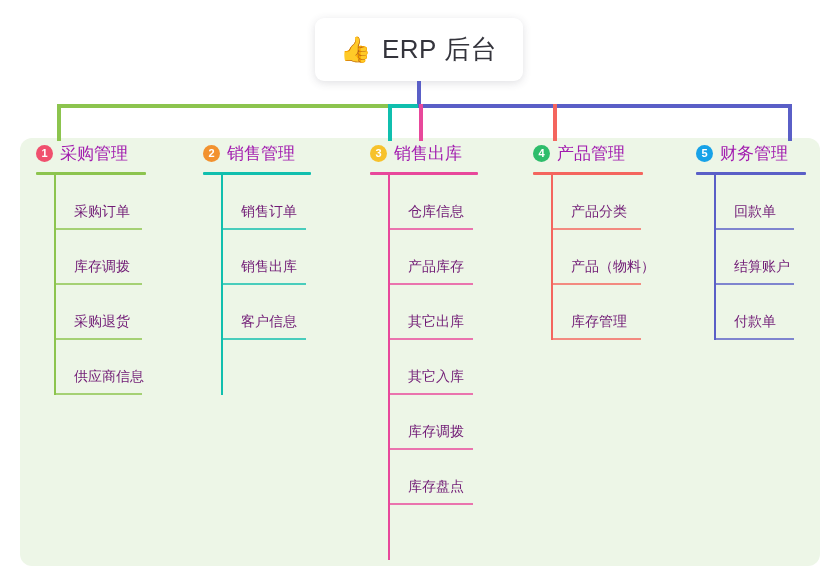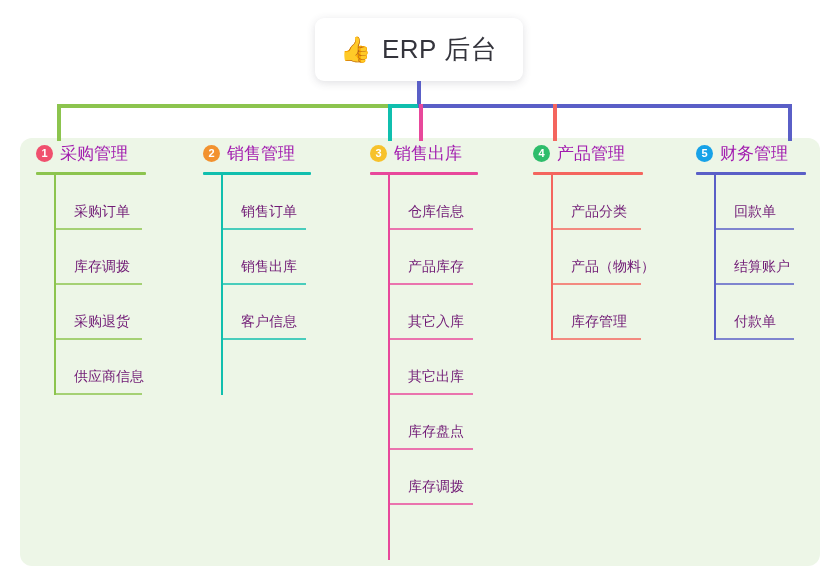--- a/index.html
+++ b/index.html
@@ -151,33 +151,33 @@
           <div class="spine" style="background: rgb(232, 72, 155); height: 385px;"></div>
           <div class="item">
             <span class="item-label">仓库信息</span>
             <div class="item-rule" style="background: rgb(232, 72, 155); width: 85px; opacity: 0.75;"></div>
           </div>
           <div class="item">
             <span class="item-label">产品库存</span>
             <div class="item-rule" style="background: rgb(232, 72, 155); width: 85px; opacity: 0.75;"></div>
           </div>
           <div class="item">
+            <span class="item-label">其它出库</span>
+            <div class="item-rule" style="background: rgb(232, 72, 155); width: 85px; opacity: 0.75;"></div>
+          </div>
+          <div class="item">
             <span class="item-label">其它入库</span>
             <div class="item-rule" style="background: rgb(232, 72, 155); width: 85px; opacity: 0.75;"></div>
           </div>
           <div class="item">
-            <span class="item-label">其它出库</span>
+            <span class="item-label">库存调拨</span>
             <div class="item-rule" style="background: rgb(232, 72, 155); width: 85px; opacity: 0.75;"></div>
           </div>
           <div class="item">
             <span class="item-label">库存盘点</span>
-            <div class="item-rule" style="background: rgb(232, 72, 155); width: 85px; opacity: 0.75;"></div>
-          </div>
-          <div class="item">
-            <span class="item-label">库存调拨</span>
             <div class="item-rule" style="background: rgb(232, 72, 155); width: 85px; opacity: 0.75;"></div>
           </div>
         </div>
       </div>
       <div class="col" style="left: 533px;">
         <div class="col-head" style="padding-left: 0px;">
           <span class="badge" style="background: rgb(46, 189, 107);">4</span>
           <span class="col-title">产品管理</span>
         </div>
         <div class="head-rule" style="background: rgb(244, 101, 94); width: 110px;"></div>

